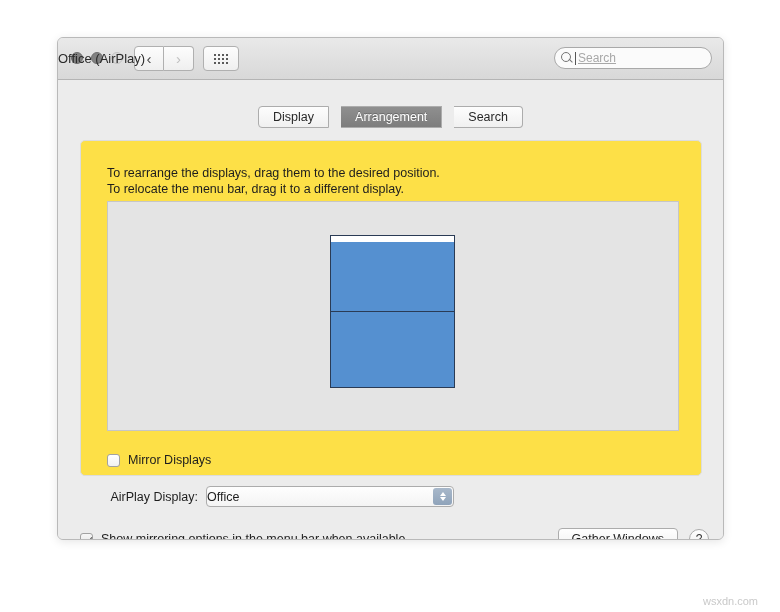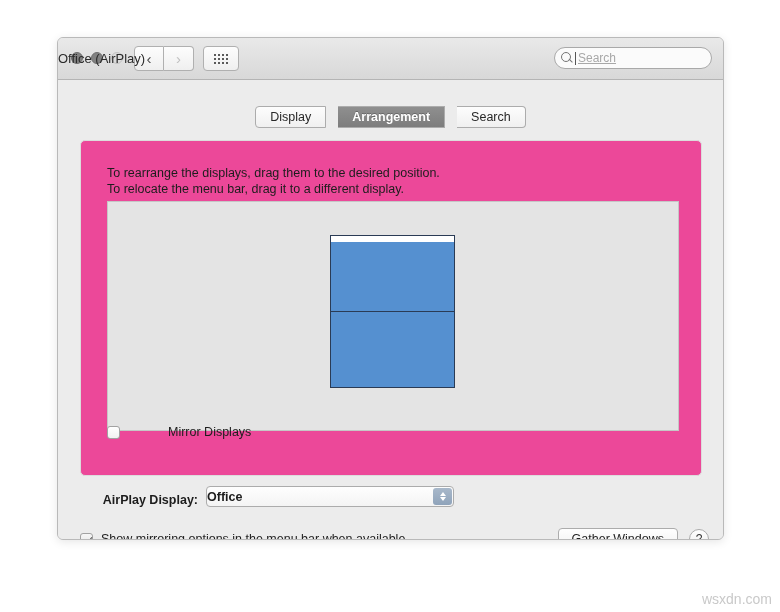--- a/index.html
+++ b/index.html
@@ -130,29 +130,28 @@
     border: 1px solid #acacac;
     display: flex; align-items: center;
   }
   .tab:first-child { border-radius: 4px 0 0 4px; }
   .tab:last-child  { border-radius: 0 4px 4px 0; }
   .tab + .tab { border-left: none; }
   .tab.active {
     background: linear-gradient(to bottom,#8f8f8f,#7d7d7d);
     color: #ffffff;
     text-shadow: 0 -1px 0 rgba(0,0,0,0.25);
-    font-weight: bold;
   }
 
   
   #panel {
     position: absolute;
     left: 22px; top: 60px;
     width: 622px; height: 336px;
-    background: #ec4899;
+    background: #fde047;
     border: 1px solid #dcdcdc;
     border-radius: 5px;
   }
 
   #instructions {
     position: absolute;
     left: 26px; top: 24px;
     font-size: 12.5px;
     color: #1d1d1d;
     line-height: 16px;
@@ -182,22 +181,22 @@
     width: 125px; height: 7px;
     background: #ffffff;
     border: 1px solid #2a3b55;
     border-bottom: none;
     box-sizing: border-box;
   }
 
   
   #mirrorrow {
     position: absolute;
-    left: 26px; top: 284px;
-    display: flex; align-items: center; gap: 40px;
+    left: 26px; top: 312px;
+    display: flex; align-items: center;
   }
 
   .cb {
     width: 13px; height: 13px;
     border: 1px solid #a2a2a2;
     border-radius: 3px;
     background: linear-gradient(to bottom,#ffffff,#f2f2f2);
     flex: none;
     position: relative;
   }
@@ -213,21 +212,21 @@
     border-width: 0 1.8px 1.8px 0;
     transform: rotate(40deg);
   }
   .cblabel { font-size: 12.5px; color: #1d1d1d; margin-left: 8px; }
 
   
   #airplayrow {
     position: absolute;
     left: 0; top: 406px;
     width: 100%;
-    display: flex; align-items: flex-end; font-weight: bold;
+    display: flex; align-items: center;
   }
   #airplaylabel {
     width: 148px;
     text-align: right;
     font-size: 12.5px;
     color: #1d1d1d;
     padding-right: 8px;
   }
   #popup {
     position: relative;
@@ -281,22 +280,22 @@
     border-radius: 50%;
     background: linear-gradient(to bottom,#fefefe,#f0f0f0);
     border: 1px solid #acacac;
     font-size: 12px; color: #333;
     display: flex; align-items: center; justify-content: center;
   }
 
   
   #watermark {
     position: absolute;
-    right: 8px; bottom: 5px;
-    font-size: 14px;
+    right: 22px; bottom: 5px;
+    font-size: 11px;
     color: #c9c9c9;
   }
 </style>
 </head>
 <body>
 
 <div id="window">
 
   <div id="titlebar">
 

